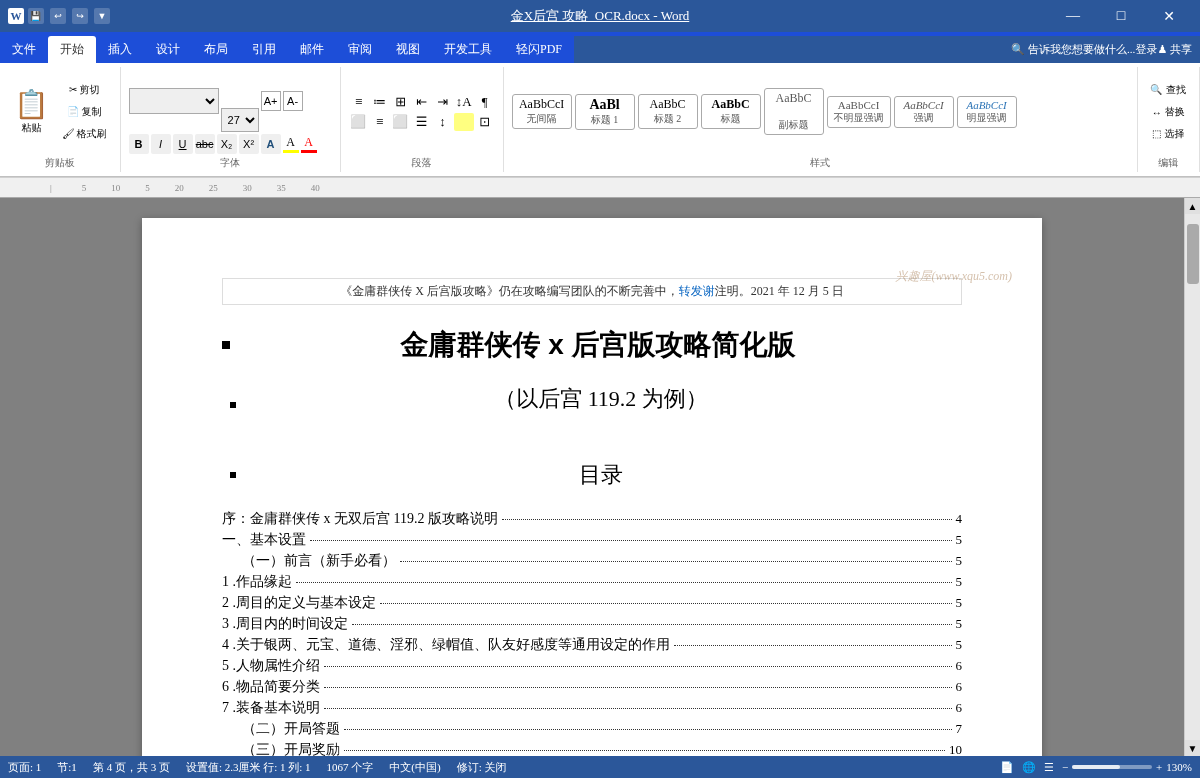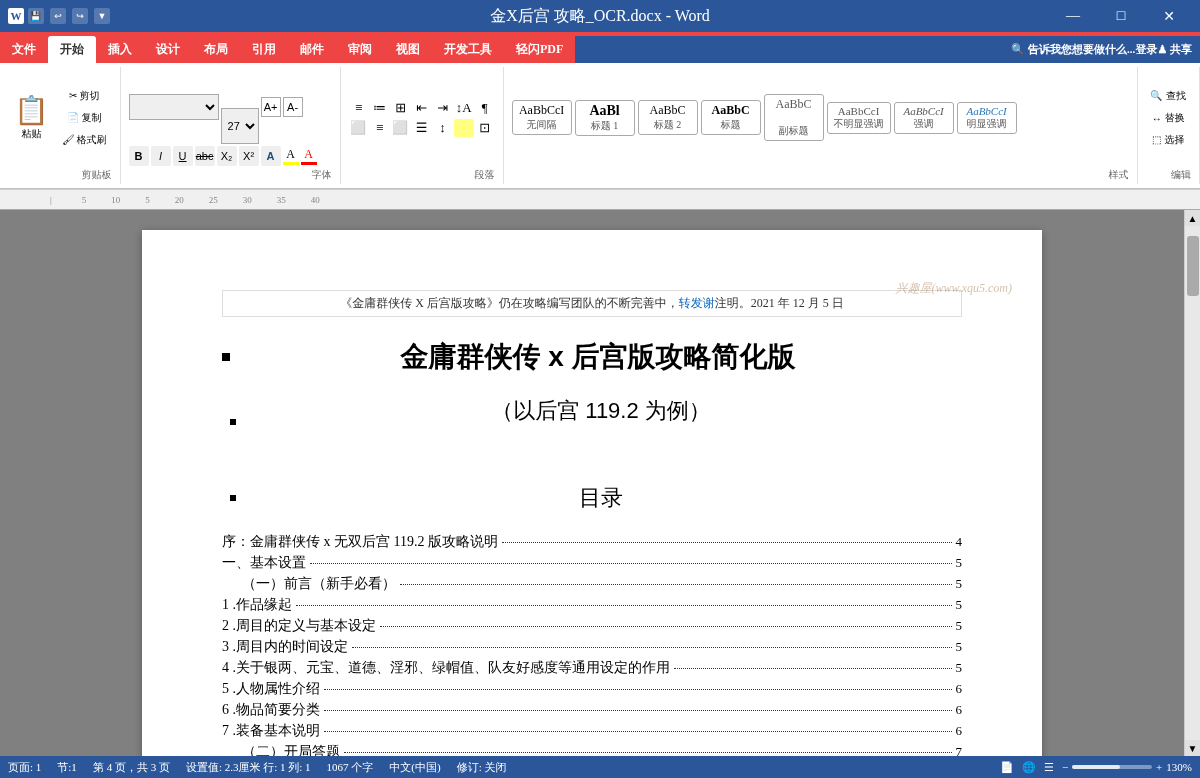--- a/index.html
+++ b/index.html
@@ -13,56 +13,56 @@
       align-items: center;
       justify-content: space-between;
       padding: 0 8px;
       color: white;
       font-size: 12px;
       flex-shrink: 0;
     }
     .title-bar-left { display: flex; align-items: center; gap: 4px; }
     .title-bar-icons { display: flex; gap: 6px; align-items: center; }
     .title-icon { width: 16px; height: 16px; background: rgba(255,255,255,0.2); border-radius: 2px; display: flex; align-items: center; justify-content: center; font-size: 9px; }
-    .title-center { position: absolute; left: 50%; transform: translateX(-50%); font-size: 16px; color: white; }
+    .title-center { position: absolute; left: 50%; transform: translateX(-50%); font-size: 13px; color: white; text-decoration: underline; }
     .title-bar-right { display: flex; gap: 2px; margin-left: auto; }
     .win-btn { width: 46px; height: 32px; display: flex; align-items: center; justify-content: center; font-size: 14px; cursor: pointer; color: white; }
 
     
     .ribbon { background: #fff; border-bottom: 1px solid #d0d0d0; flex-shrink: 0; }
-    .ribbon-tabs { display: flex; background: #ef4444; padding-top: 4px; font-weight: bold; }
+    .ribbon-tabs { display: flex; background: #1d4ed8; padding-top: 4px; }
     .ribbon-tab {
       padding: 5px 12px;
       font-size: 12px;
       color: white;
       cursor: pointer;
       border-radius: 3px 3px 0 0;
     }
     .ribbon-tab.active { background: white; color: #333; }
 
     .ribbon-content { display: flex; padding: 4px 0; background: white; border-bottom: 1px solid #c0c0c0; }
     .ribbon-group { display: flex; flex-direction: column; padding: 2px 8px; border-right: 1px solid #e0e0e0; min-width: 60px; }
-    .ribbon-group-label { font-size: 10px; color: #666; text-align: right; margin-top: 2px; }
+    .ribbon-group-label { font-size: 10px; color: #666; text-align: center; margin-top: 2px; }
     .ribbon-group-content { display: flex; gap: 2px; align-items: center; flex: 1; }
 
     .ribbon-btn {
       display: flex; flex-direction: column; align-items: center; justify-content: center;
       padding: 3px 5px; cursor: pointer; border-radius: 3px; font-size: 10px; min-width: 32px;
     }
 
     .paste-btn { display: flex; flex-direction: column; align-items: center; padding: 2px 6px; cursor: pointer; border-radius: 3px; font-size: 10px; }
     .paste-icon { font-size: 28px; }
 
     
     .font-controls { display: flex; flex-direction: column; gap: 2px; }
     .font-row1, .font-row2 { display: flex; gap: 2px; align-items: center; }
     .font-select {
       height: 20px; font-size: 11px; border: 1px solid #aaa; padding: 12px 2px; width: 90px;
     }
-    .font-size-select { height: 36px; font-size: 11px; border: 1px solid #aaa; padding: 0 2px; width: 38px; margin-top: 39px; }
+    .font-size-select { height: 24px; font-size: 11px; border: 1px solid #aaa; padding: 0 2px; width: 38px; margin-top: 39px; }
     .font-btn { width: 20px; height: 20px; border: 1px solid #aaa; background: white; cursor: pointer; font-size: 11px; display: flex; align-items: center; justify-content: center; }
     .format-btn { width: 20px; height: 20px; cursor: pointer; font-size: 11px; border: 1px solid transparent; display: flex; align-items: center; justify-content: center; border-radius: 2px; }
     .color-btn { position: relative; display: flex; flex-direction: column; align-items: center; }
     .color-bar { width: 16px; height: 3px; background: #ffff00; }
 
     
     .para-group { display: flex; flex-direction: column; gap: 2px; }
     .para-row { display: flex; gap: 1px; }
     .para-btn { width: 20px; height: 18px; cursor: pointer; border: 1px solid transparent; display: flex; align-items: center; justify-content: center; font-size: 13px; border-radius: 2px; }
     .style-item {
@@ -103,21 +103,21 @@
     .scroll-track { flex: 1; width: 100%; background: #e8e8e8; position: relative; }
     .scroll-thumb { width: 12px; background: #aaa; border-radius: 3px; position: absolute; top: 10px; left: 2px; height: 60px; cursor: pointer; }
 
     
     .notice-bar {
       border: 1px solid #ddd; padding: 4px 8px; margin-bottom: 20px;
       font-size: 12px; color: #333; text-align: center;
     }
     .notice-bar a { color: #0563c1; }
     .doc-title { font-size: 28px; font-weight: bold; text-align: center; margin: 20px 0; font-family: 'SimHei', '黑体', sans-serif; line-height: 1.4; }
-    .doc-subtitle { font-size: 22px; text-align: center; margin: 10px 0 32px; font-family: Liberation Sans, sans-serif; }
+    .doc-subtitle { font-size: 22px; text-align: center; margin: 10px 0 21px; font-family: Liberation Serif, serif; }
     .doc-toc-title { font-size: 22px; text-align: center; font-weight: normal; margin: 10px 0; font-family: 'SimHei', '黑体', sans-serif; }
     
     .toc-item { display: flex; align-items: baseline; font-size: 14px; margin: 3px 0; }
     .toc-item.level0 { margin-left: 0px; }
     .toc-item.level1 { margin-left: 20px; }
     .toc-item.level2 { }
     .toc-label { white-space: nowrap; }
     .toc-dots { flex: 1; overflow: hidden; border-bottom: 1px dotted #333; margin: 0 4px; position: relative; bottom: 3px; }
     .toc-page { white-space: nowrap; font-size: 13px; }
 

